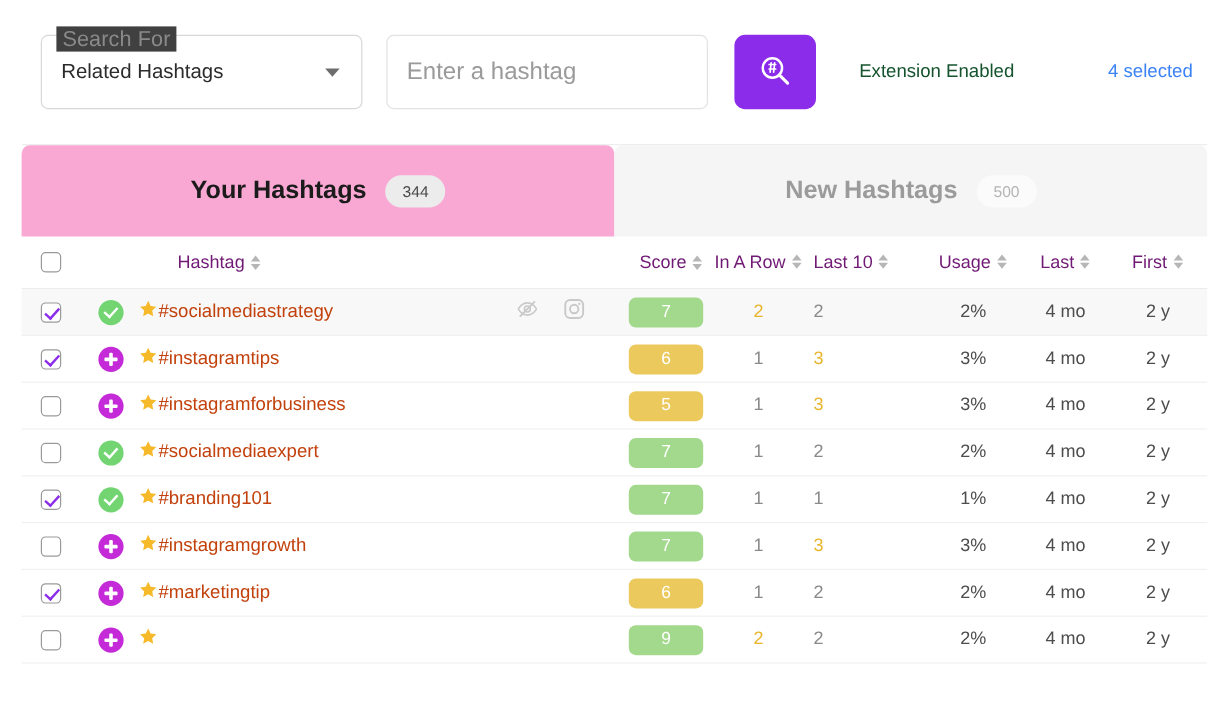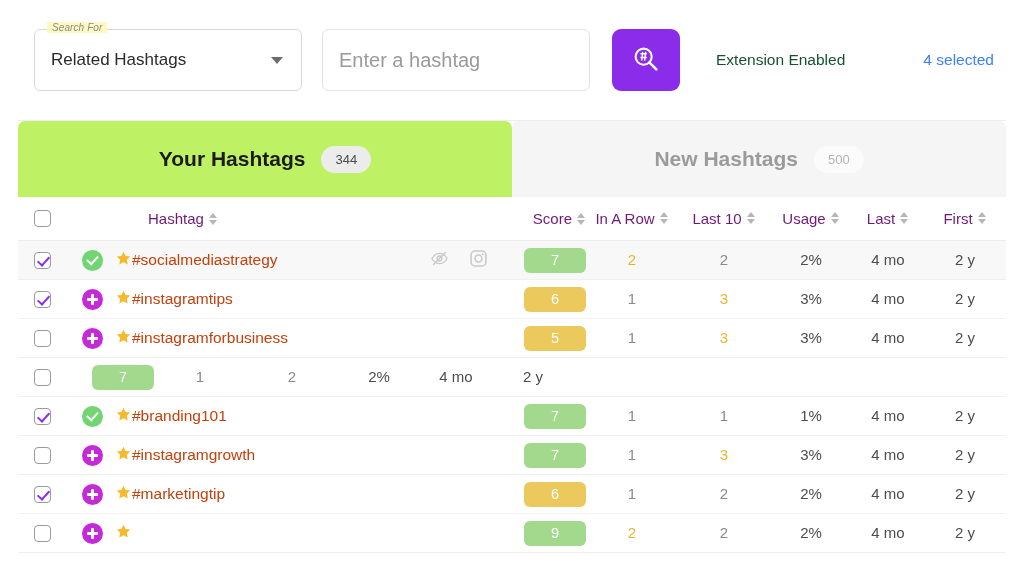--- a/index.html
+++ b/index.html
@@ -30,26 +30,25 @@
     border-radius: 6px;
     display: flex;
     align-items: center;
     padding: 0 14px 0 16px;
     background: #fff;
     cursor: pointer;
   }
   .select-legend {
     position: absolute;
     top: -8px; left: 12px;
-    background: #fef9c3;
+    background: #404040;
     padding: 0 5px;
-    font-size: 10px;
+    font-size: 18px;
     color: #8a8a8a;
     letter-spacing: .1px;
-    font-style: italic;
   }
   .select-value {
     font-size: 17px;
     color: #2b2b2b;
     flex: 1;
   }
   .caret {
     width: 0; height: 0;
     border-left: 6px solid transparent;
     border-right: 6px solid transparent;
@@ -115,21 +114,21 @@
   }
   .tab {
     flex: 1;
     display: flex;
     align-items: center;
     justify-content: center;
     gap: 16px;
     cursor: pointer;
     border-radius: 7px 7px 0 0;
   }
-  .tab.active { background: #bef264; }
+  .tab.active { background: #f9a8d4; }
   .tab.inactive { background: #f5f5f5; }
   .tab-label { font-size: 21px; font-weight: bold; }
   .tab.active .tab-label { color: #1b1b1b; }
   .tab.inactive .tab-label { color: #9b9b9b; }
   .tab-badge {
     font-size: 13px;
     border-radius: 18px;
     padding: 7px 14px;
     line-height: 1;
   }
@@ -149,21 +148,21 @@
     height: 44px;
     border-bottom: 1px solid #ececec;
   }
   .row.hovered { background: #f8f8f8; }
 
   
   .c-check  { width: 48px; display: flex; justify-content: center; }
   .c-tag    { flex: 1; display: flex; align-items: center; min-width: 0; }
   .c-score  { width: 88px;  display: flex; justify-content: flex-end; }
   .c-inrow  { width: 92px;  text-align: center; }
-  .c-last10 { width: 92px;  text-align: center; }
+  .c-last10 { width: 92px;  }
   .c-usage  { width: 82px;  text-align: center; }
   .c-last   { width: 72px;  text-align: center; }
   .c-first  { width: 82px;  text-align: center; }
 
   .row.header .c-tag { padding-left: 82px; }
   .hdr {
     font-size: 15px;
     color: #701a75;
     display: inline-flex;
     align-items: center;
@@ -433,20 +432,27 @@
         <div class="c-inrow"><span class="num">1</span></div>
         <div class="c-last10"><span class="num hi">3</span></div>
         <div class="c-usage"><span class="num dark">3%</span></div>
         <div class="c-last"><span class="num dark">4 mo</span></div>
         <div class="c-first"><span class="num dark">2 y</span></div>
       </div>
       <div class="row">
         <div class="c-check">
           <span class="cbox"></span>
         </div>
+        <div class="c-tag">
+          <span class="status check"></span>
+          <span class="star"><svg width="17" height="17" viewBox="0 0 24 24">
+              <path d="M12 2.4l2.9 6.0 6.6.9-4.8 4.6 1.2 6.5-5.9-3.1-5.9 3.1 1.2-6.5L2.5 9.3l6.6-.9z" fill="#f6b92a"></path>
+            </svg></span>
+          <span class="tag-text">#socialmediaexpert</span>
+        </div>
         <div class="c-score">
           <span class="score green">7</span>
         </div>
         <div class="c-inrow"><span class="num">1</span></div>
         <div class="c-last10"><span class="num">2</span></div>
         <div class="c-usage"><span class="num dark">2%</span></div>
         <div class="c-last"><span class="num dark">4 mo</span></div>
         <div class="c-first"><span class="num dark">2 y</span></div>
       </div>
       <div class="row">

